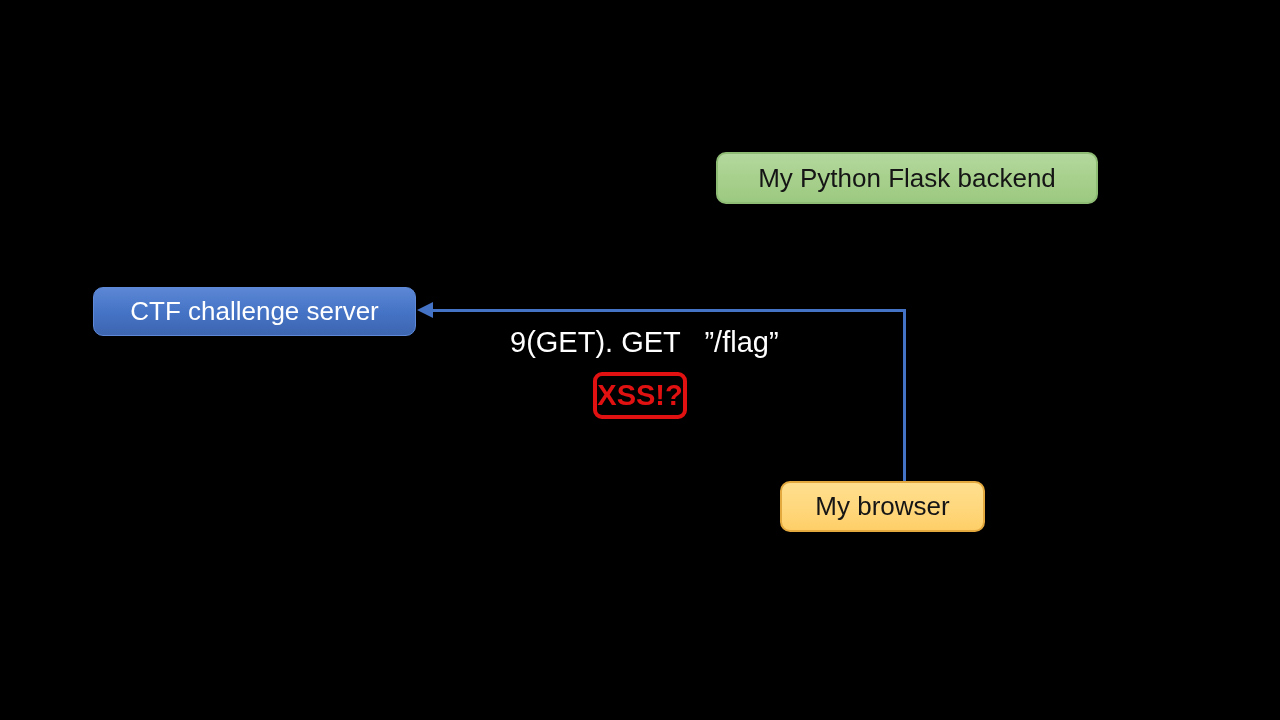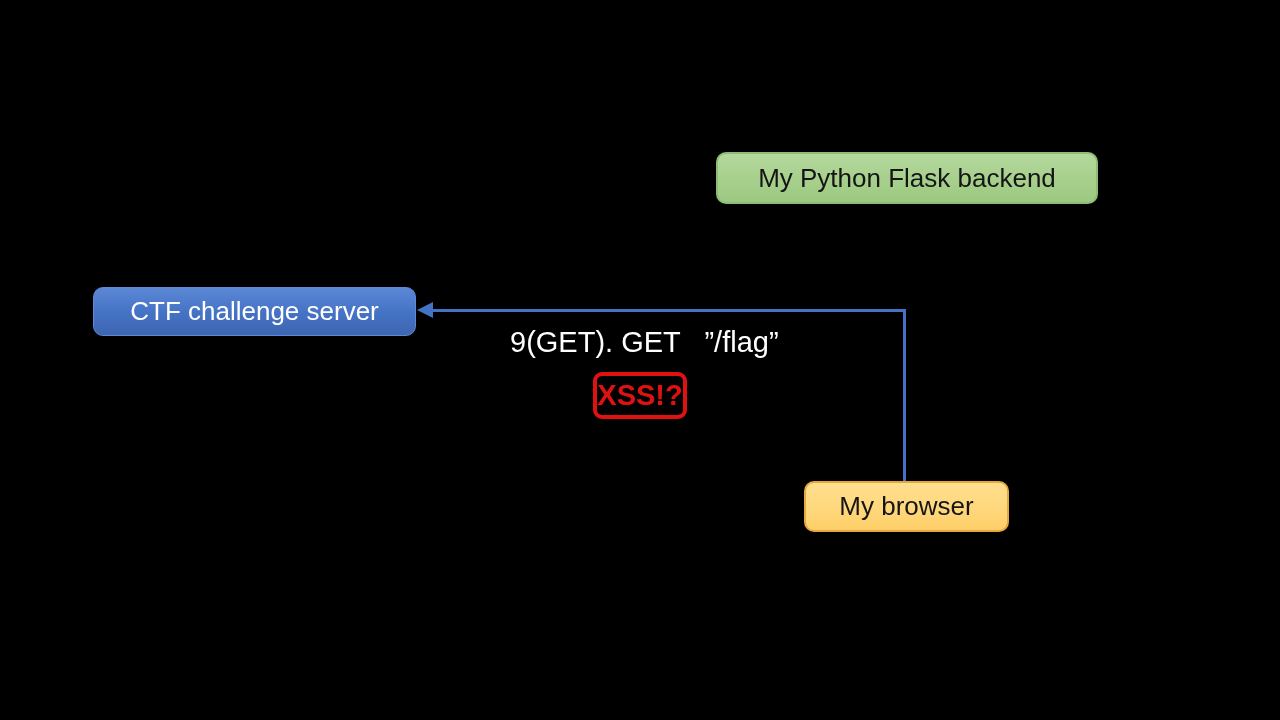--- a/index.html
+++ b/index.html
@@ -38,21 +38,21 @@
   .node-server {
     left: 93px;
     top: 287px;
     width: 323px;
     height: 49px;
     background: linear-gradient(180deg, #5b87d5 0%, #4472c4 55%, #3e66b0 100%);
     border: 1px solid #5d89d8;
     color: #ffffff;
   }
   .node-browser {
-    left: 804px;
+    left: 780px;
     top: 481px;
     width: 205px;
     height: 51px;
     background: linear-gradient(180deg, #ffdf8e 0%, #ffd87e 50%, #fecf68 100%);
     border: 2px solid #e4a93e;
     color: #151515;
   }
   .edge-h {
     position: absolute;
     left: 432px;

